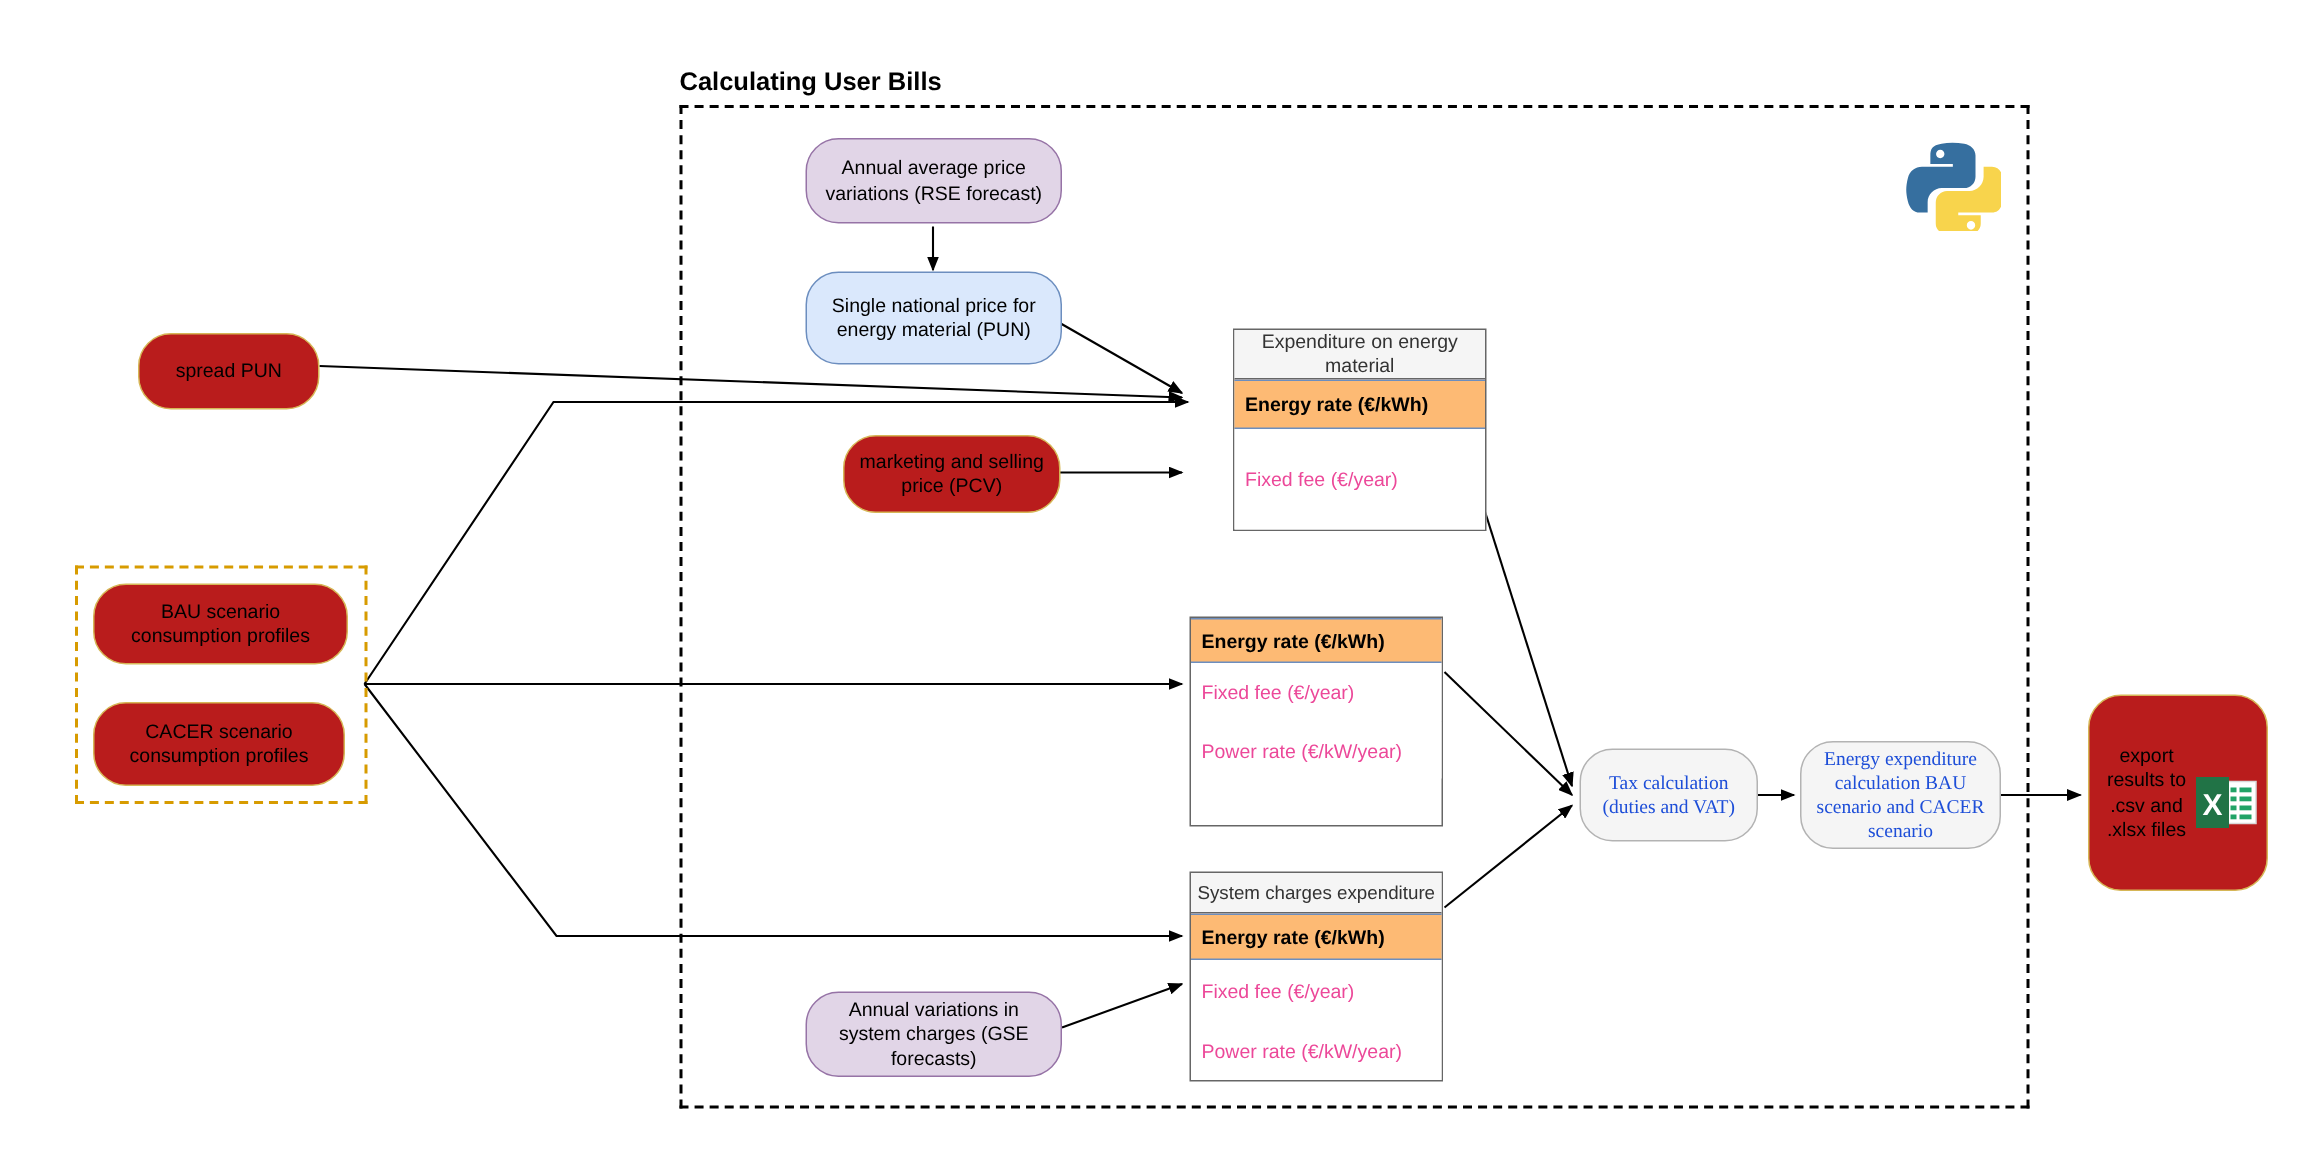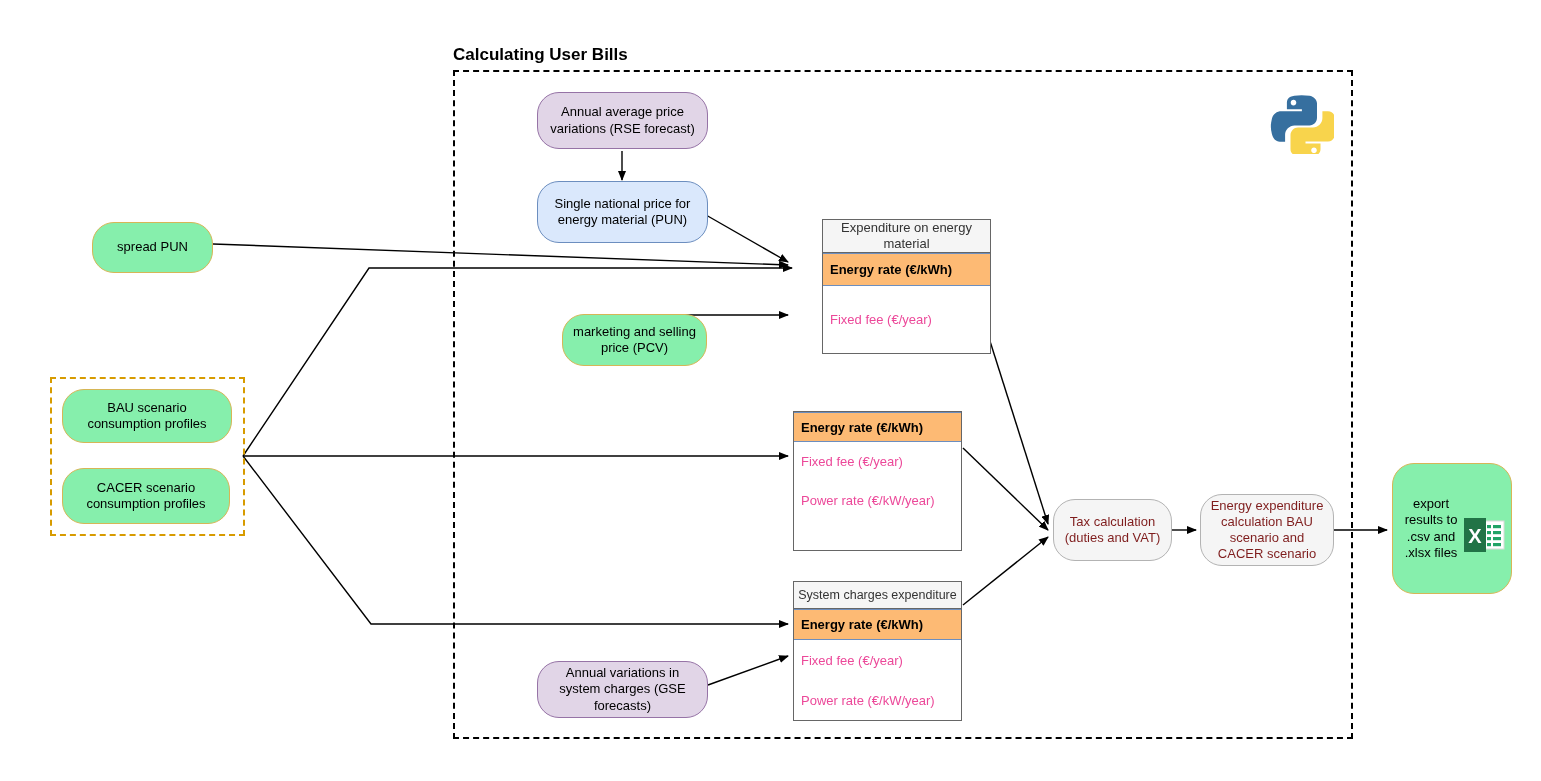--- a/index.html
+++ b/index.html
@@ -6,24 +6,24 @@
   body{width:1541px;height:781px;position:relative;overflow:hidden;
        font-family:"Liberation Sans","DejaVu Sans",sans-serif;
        -webkit-font-smoothing:antialiased;}
   #canvas{position:absolute;left:12px;top:0;width:1541px;height:781px;}
   svg.edges{position:absolute;left:0;top:0;width:1541px;height:781px;pointer-events:none;}
 
   .node{position:absolute;box-sizing:border-box;display:flex;align-items:center;
         justify-content:center;text-align:center;line-height:1.25;}
 
   .rounded{border-radius:22px;}
-  .yellow{background:#86efac;border:1px solid #d6b656;}
+  .yellow{background:#b91c1c;border:1px solid #d6b656;}
   .purple{background:#e1d5e7;border:1px solid #9673a6;}
   .blue  {background:#dae8fc;border:1px solid #6c8ebf;}
-  .grey  {background:#f5f5f5;border:1px solid #b3b3b3;color:#7f1d1d;}
+  .grey  {background:#f5f5f5;border:1px solid #b3b3b3;color:#1d4ed8;font-family:Liberation Serif, serif;}
 
   .title{position:absolute;font-weight:bold;color:#000;}
 
   .container-dashed{position:absolute;box-sizing:border-box;
         border:2px dashed #000000;background:transparent;}
   .container-dashed.orange{border:2px dashed #d79b00;}
 
   
   .tbl{position:absolute;box-sizing:border-box;background:#ffffff;
        border:1px solid #666666;display:flex;flex-direction:column;}
@@ -104,21 +104,21 @@
   </div>
 
   <div class="node rounded purple" style="left:525px;top:92px;width:171px;height:57px;font-size:13px;padding:0 8px;">
     <span class="nodetext">Annual average price variations (RSE forecast)</span>
   </div>
 
   <div class="node rounded blue" style="left:525px;top:181px;width:171px;height:62px;font-size:13px;padding:0 5px;">
     <span class="nodetext">Single national price for energy material (PUN)</span>
   </div>
 
-  <div class="node rounded yellow" style="left:550px;top:290px;width:145px;height:52px;font-size:13px;padding:0 5px;margin-top:24px;">
+  <div class="node rounded yellow" style="left:550px;top:290px;width:145px;height:52px;font-size:13px;padding:0 5px;">
     <span class="nodetext">marketing and selling price (PCV)</span>
   </div>
 
   <div class="node rounded purple" style="left:525px;top:661px;width:171px;height:57px;font-size:13px;padding:0 8px;">
     <span class="nodetext">Annual variations in system charges (GSE forecasts)</span>
   </div>
 
   <div class="tbl" style="left:781px;top:219px;width:169px;height:135px;margin-left:29px;">
     <div class="hd" style="height:33px;">Expenditure on energy material</div>
     <div class="rowblue" style="height:33px;">Energy rate (€/kWh)</div>

